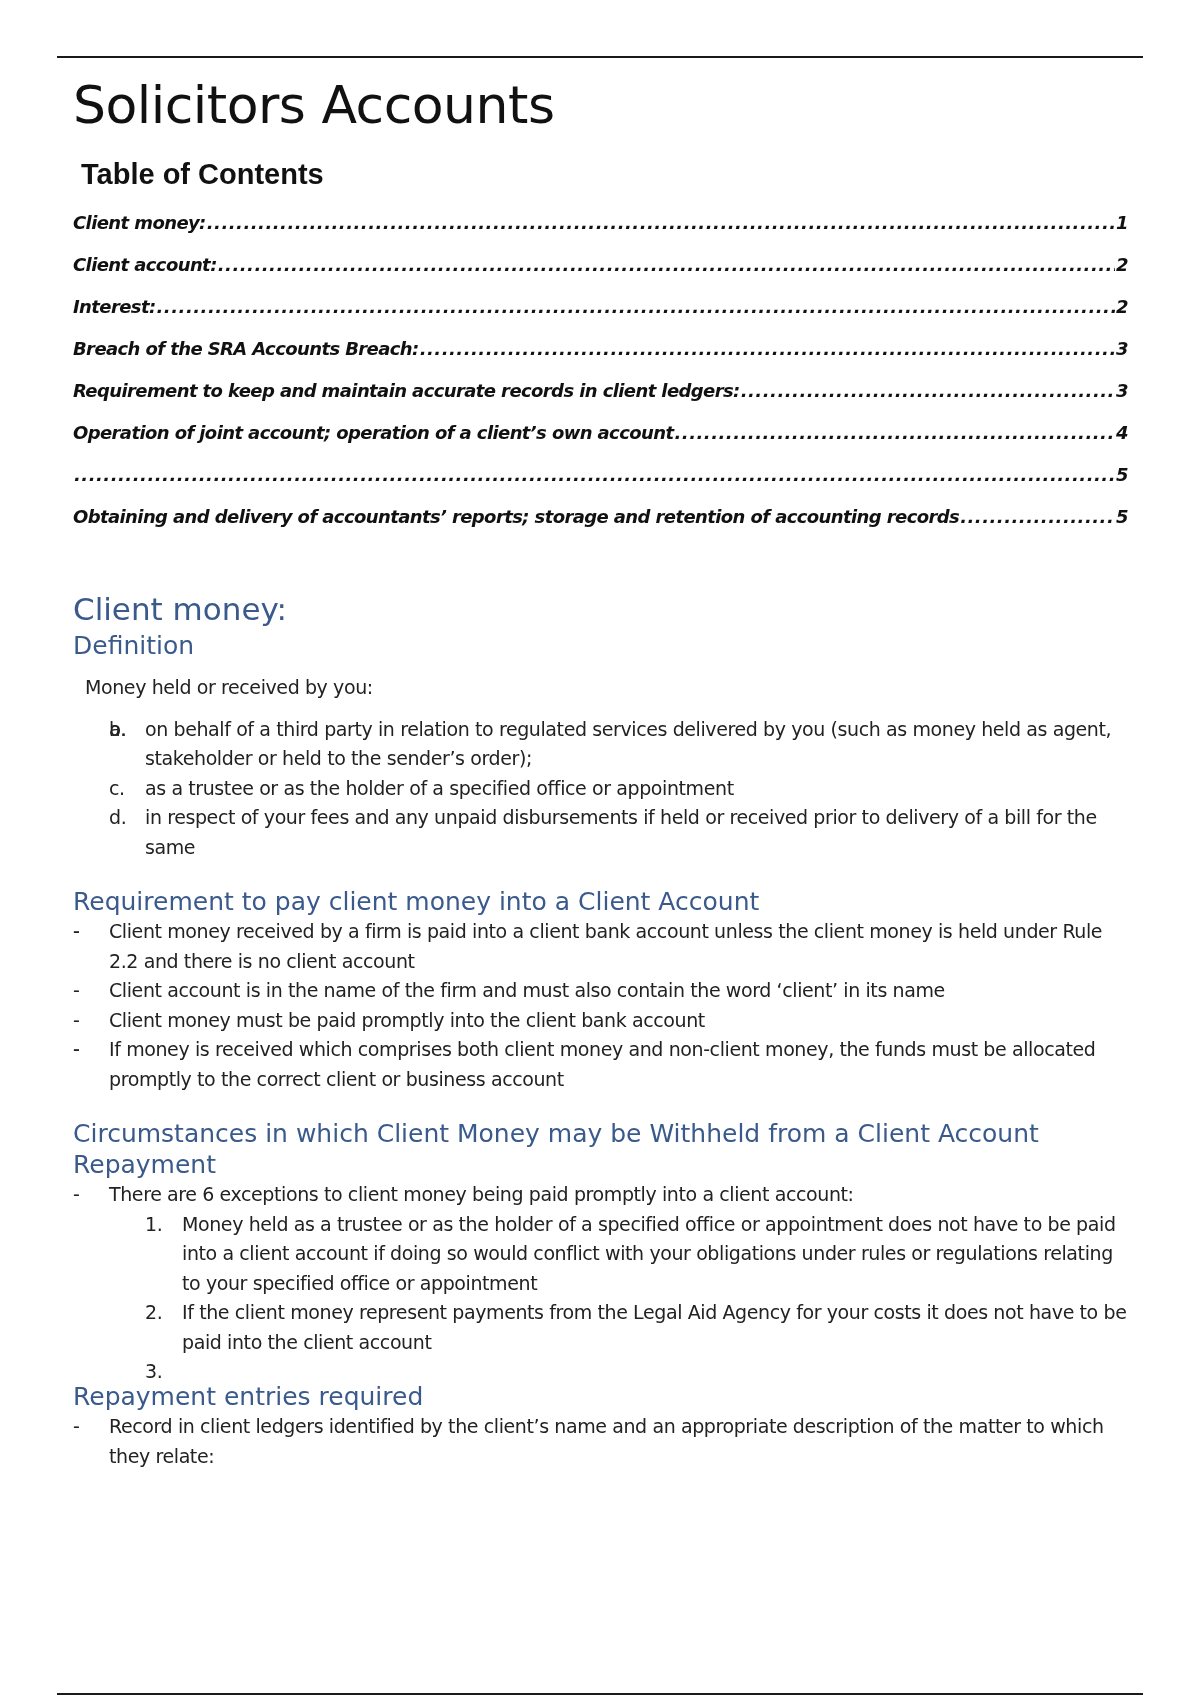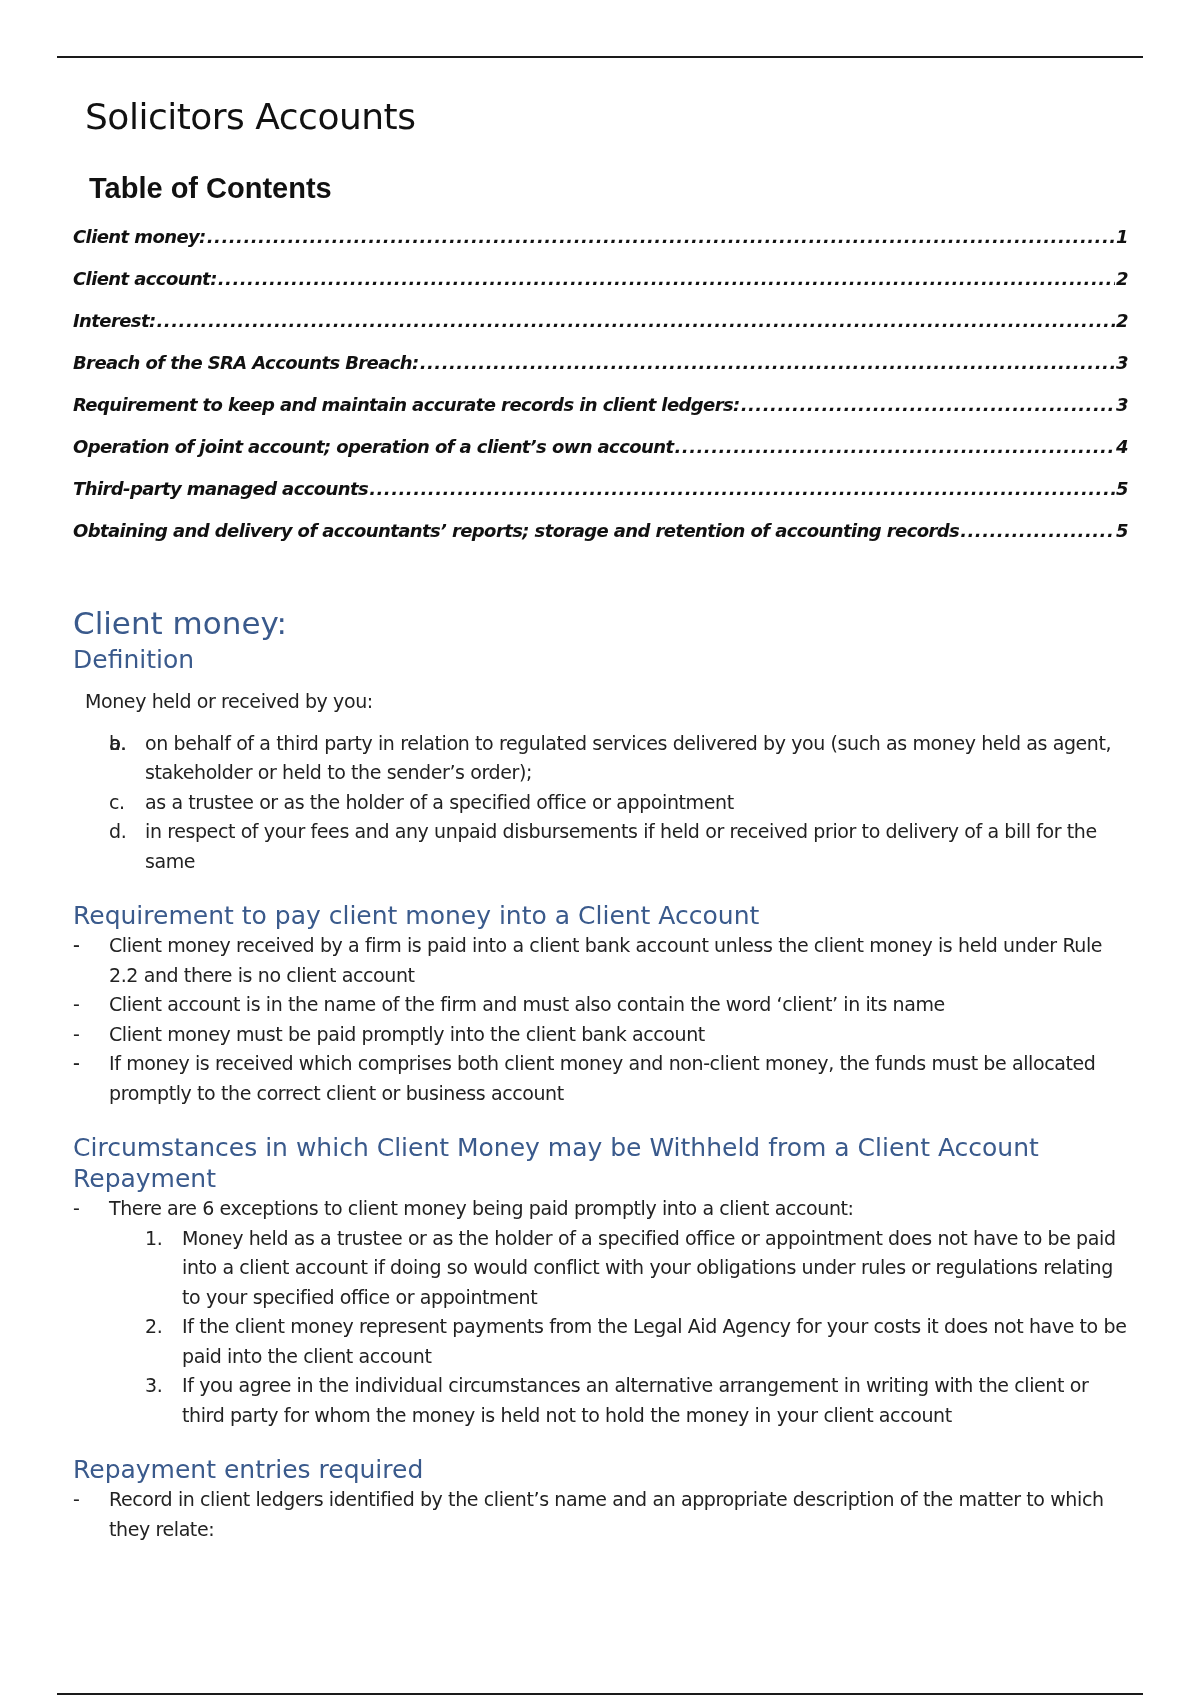--- a/index.html
+++ b/index.html
@@ -1,22 +1,22 @@
 <!DOCTYPE html>
 <html><head>
   <meta charset="utf-8">
   <style>
     html, body { margin: 0; padding: 0; background: #ffffff; }
     body { width: 1200px; height: 1700px; position: relative; overflow: hidden; color: #1a1a1a; }
     .rule { position: absolute; left: 57px; width: 1086px; height: 2px; background: #1a1a1a; }
     .rule.top { top: 56px; }
     .rule.bottom { top: 1693px; }
     .page { position: absolute; left: 73px; top: 66px; width: 1055px; }
-    .title { font-family: "DejaVu Sans", sans-serif; font-size: 36px; font-weight: normal; margin: 12px; line-height: 78px; color: #111; letter-spacing: -0.5px; }
-    .toc-heading { font-family: "Liberation Sans", sans-serif; font-weight: bold; font-size: 29px; margin: 10px 0 8px 16px; line-height: 40px; color: #111; }
+    .title { font-family: "DejaVu Sans", sans-serif; font-size: 52px; font-weight: normal; margin: 0; line-height: 78px; color: #111; letter-spacing: -0.5px; }
+    .toc-heading { font-family: "Liberation Sans", sans-serif; font-weight: bold; font-size: 29px; margin: 10px 0 8px 8px; line-height: 40px; color: #111; }
     .toc-entry { display: flex; align-items: baseline; font-family: "DejaVu Sans", sans-serif; font-style: italic; font-weight: bold; font-size: 18px; line-height: 42px; height: 42px; color: #111; letter-spacing: -0.6px; }
     .toc-entry .label { white-space: nowrap; }
     .toc-entry .leader { flex: 1; overflow: hidden; white-space: nowrap; margin: 0 1px; letter-spacing: 0.5px; }
     .toc-entry .leader::after { content: "..............................................................................................................................................................................................................................................................................................................."; }
     .toc-entry .page-num { white-space: nowrap; }
     .h1 { font-family: "DejaVu Sans", sans-serif; font-size: 31px; font-weight: normal; color: #3a5a8c; margin: 0; line-height: 42px; }
     .h2 { font-family: "DejaVu Sans", sans-serif; font-size: 25px; font-weight: normal; color: #3a5a8c; margin: 0; line-height: 31px; }
     .body-text { font-family: "DejaVu Sans", sans-serif; font-size: 19px; line-height: 29.5px; color: #222; letter-spacing: -0.4px; margin: 12px; }
     ol.alpha, ol.num, ul.dash { margin: 0; padding: 0; list-style: none; }
     ol.alpha li, ol.num li, ul.dash li { position: relative; font-family: "DejaVu Sans", sans-serif; font-size: 19px; line-height: 29.5px; color: #222; letter-spacing: -0.4px; }
@@ -63,21 +63,20 @@
       <span class="label">Requirement to keep and maintain accurate records in client ledgers:</span>
         <span class="leader"></span>
         <span class="page-num">3</span>
     </div>
     <div class="toc-entry">
       <span class="label">Operation of joint account; operation of a client’s own account</span>
         <span class="leader"></span>
         <span class="page-num">4</span>
     </div>
     <div class="toc-entry">
-      <span class="label">Third-party managed accounts</span>
         <span class="leader"></span>
         <span class="page-num">5</span>
     </div>
     <div class="toc-entry">
       <span class="label">Obtaining and delivery of accountants’ reports; storage and retention of accounting records</span>
         <span class="leader"></span>
         <span class="page-num">5</span>
     </div>
   </div>
 
@@ -108,21 +107,21 @@
 
     <div class="gap-md"></div>
 
     <h3 class="h2">Circumstances in which Client Money may be Withheld from a Client Account Repayment</h3>
     <ul class="dash">
       <li><span class="marker">-</span><span>There are 6 exceptions to client money being paid promptly into a client account:</span></li>
     </ul>
     <ol class="num">
       <li><span class="marker">1.</span><span>Money held as a trustee or as the holder of a specified office or appointment does not have to be paid into a client account if doing so would conflict with your obligations under rules or regulations relating to your specified office or appointment</span></li>
       <li><span class="marker">2.</span><span>If the client money represent payments from the Legal Aid Agency for your costs it does not have to be paid into the client account</span></li>
-      <li><span class="marker">3.</span><span>If you agree in the individual circumstances an alternative arrangement in writing with the client or third party for whom the money is held not to hold the money in your client account</span></li>
+      <li><span class="marker">3.</span></li>
     </ol>
 
     <div class="gap-md"></div>
 
     <h3 class="h2">Repayment entries required</h3>
     <ul class="dash">
       <li><span class="marker">-</span><span>Record in client ledgers identified by the client’s name and an appropriate description of the matter to which they relate:</span></li>
     </ul>
   </section>
 </div>

